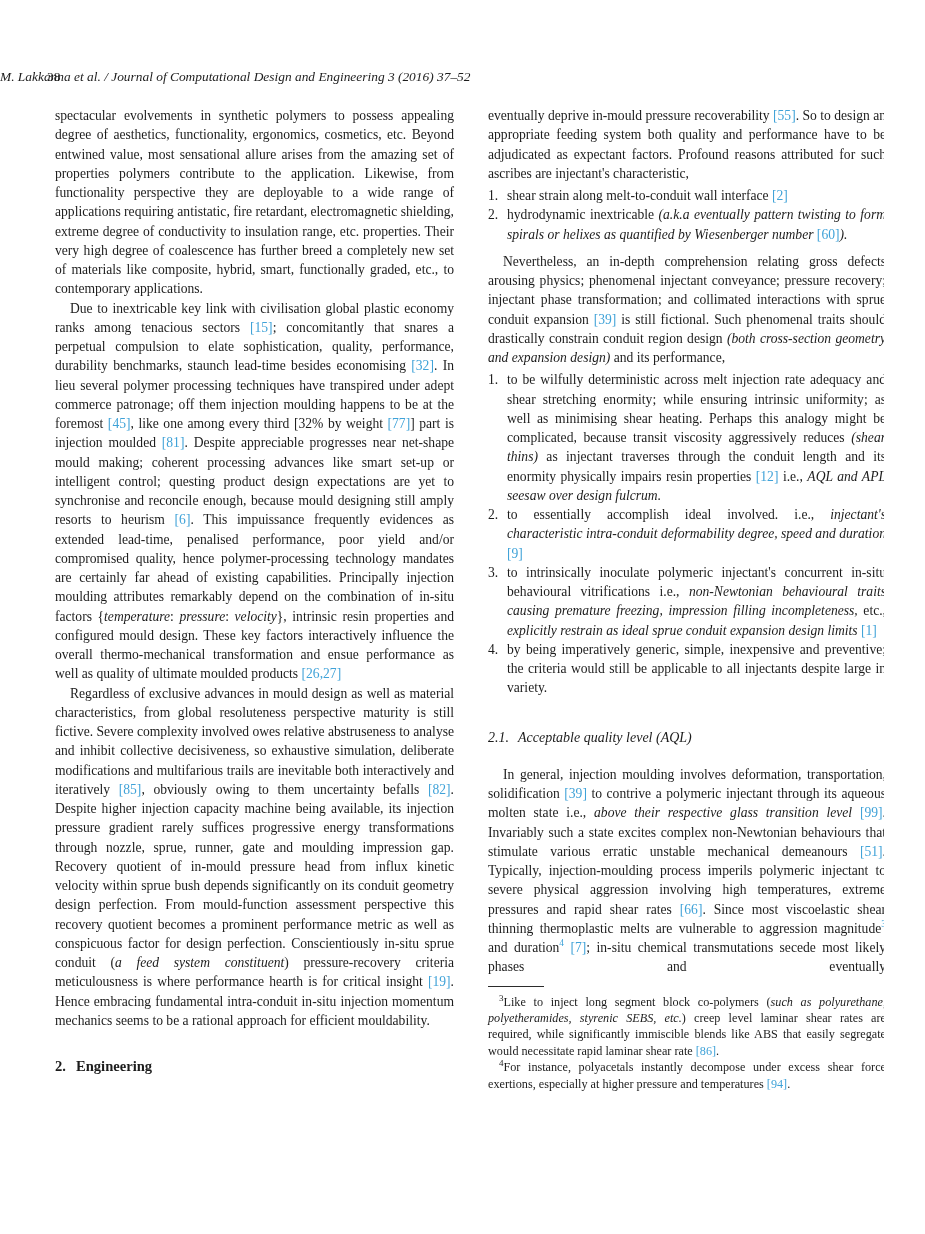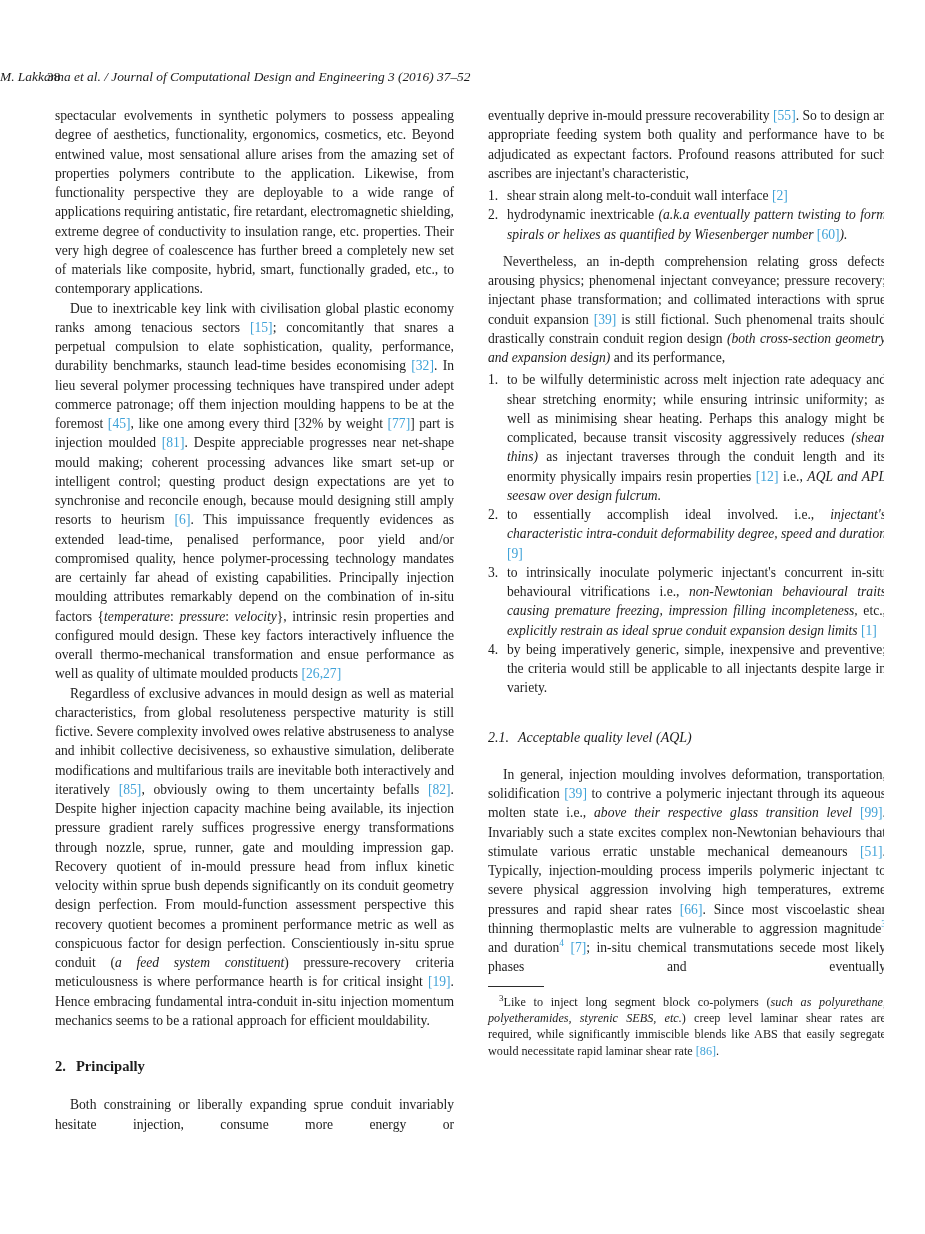--- a/index.html
+++ b/index.html
@@ -53,22 +53,21 @@
 <div class="page">
   <div class="header">
     <span class="pageno">38</span>
     <span class="running">M. Lakkanna et al. / Journal of Computational Design and Engineering 3 (2016) 37–52</span>
   </div>
 
   <div class="col col-left">
       <p class="para"><span>spectacular evolvements in synthetic polymers to possess appealing degree of aesthetics, functionality, ergonomics, cosmetics, etc. Beyond entwined value, most sensational allure arises from the amazing set of properties polymers contribute to the application. Likewise, from functionality perspective they are deployable to a wide range of applications requiring antistatic, fire retardant, electromagnetic shielding, extreme degree of conductivity to insulation range, etc. properties. Their very high degree of coalescence has further breed a completely new set of materials like composite, hybrid, smart, functionally graded, etc., to contemporary applications.</span></p>
       <p class="para ind"><span>Due to inextricable key link with civilisation global plastic economy ranks among tenacious sectors </span><a class="cite">[15]</a><span>; concomitantly that snares a perpetual compulsion to elate sophistication, quality, performance, durability benchmarks, staunch lead-time besides economising </span><a class="cite">[32]</a><span>. In lieu several polymer processing techniques have transpired under adept commerce patronage; off them injection moulding happens to be at the foremost </span><a class="cite">[45]</a><span>, like one among every third [32% by weight </span><a class="cite">[77]</a><span>] part is injection moulded </span><a class="cite">[81]</a><span>. Despite appreciable progresses near net-shape mould making; coherent processing advances like smart set-up or intelligent control; questing product design expectations are yet to synchronise and reconcile enough, because mould designing still amply resorts to heurism </span><a class="cite">[6]</a><span>. This impuissance frequently evidences as extended lead-time, penalised performance, poor yield and/or compromised quality, hence polymer-processing technology mandates are certainly far ahead of existing capabilities. Principally injection moulding attributes remarkably depend on the combination of in-situ factors {</span><span class="it">temperature</span><span>: </span><span class="it">pressure</span><span>: </span><span class="it">velocity</span><span>}, intrinsic resin properties and configured mould design. These key factors interactively influence the overall thermo-mechanical transformation and ensue performance as well as quality of ultimate moulded products </span><a class="cite">[26,27]</a></p>
       <p class="para ind"><span>Regardless of exclusive advances in mould design as well as material characteristics, from global resoluteness perspective maturity is still fictive. Severe complexity involved owes relative abstruseness to analyse and inhibit collective decisiveness, so exhaustive simulation, deliberate modifications and multifarious trails are inevitable both interactively and iteratively </span><a class="cite">[85]</a><span>, obviously owing to them uncertainty befalls </span><a class="cite">[82]</a><span>. Despite higher injection capacity machine being available, its injection pressure gradient rarely suffices progressive energy transformations through nozzle, sprue, runner, gate and moulding impression gap. Recovery quotient of in-mould pressure head from influx kinetic velocity within sprue bush depends significantly on its conduit geometry design perfection. From mould-function assessment perspective this recovery quotient becomes a prominent performance metric as well as conspicuous factor for design perfection. Conscientiously in-situ sprue conduit (</span><span class="it">a feed system constituent</span><span>) pressure-recovery criteria meticulousness is where performance hearth is for critical insight </span><a class="cite">[19]</a><span>. Hence embracing fundamental intra-conduit in-situ injection momentum mechanics seems to be a rational approach for efficient mouldability.</span></p>
-      <h2 class="sect"><span class="hnum">2.</span><span>Principally</span></h2>
-      <p class="para ind cont"><span>Both constraining or liberally expanding sprue conduit invariably hesitate injection, consume more energy or</span></p>
+      <h2 class="sect"><span class="hnum">2.</span><span>Engineering</span></h2>
     </div>
 
   <div class="col col-right">
     <div>
         <p class="para"><span>eventually deprive in-mould pressure recoverability </span><a class="cite">[55]</a><span>. So to design an appropriate feeding system both quality and performance have to be adjudicated as expectant factors. Profound reasons attributed for such ascribes are injectant's characteristic,</span></p>
         <div class="olist">
           <div class="oli">
             <span class="num">1.</span>
             <div class="obody"><span>shear strain along melt-to-conduit wall interface </span><a class="cite">[2]</a></div>
           </div>
@@ -95,15 +94,16 @@
             <span class="num">4.</span>
             <div class="obody"><span>by being imperatively generic, simple, inexpensive and preventive; the criteria would still be applicable to all injectants despite large in variety.</span></div>
           </div>
         </div>
         <h3 class="subsect"><span class="hnum">2.1.</span><span>Acceptable quality level (AQL)</span></h3>
         <p class="para ind cont"><span>In general, injection moulding involves deformation, transportation, solidification </span><a class="cite">[39]</a><span> to contrive a polymeric injectant through its aqueous molten state i.e., </span><span class="it">above their respective glass transition level </span><a class="cite">[99]</a><span>. Invariably such a state excites complex non-Newtonian behaviours that stimulate various erratic unstable mechanical demeanours </span><a class="cite">[51]</a><span>. Typically, injection-moulding process imperils polymeric injectant to severe physical aggression involving high temperatures, extreme pressures and rapid shear rates </span><a class="cite">[66]</a><span>. Since most viscoelastic shear thinning thermoplastic melts are vulnerable to aggression magnitude</span><sup class="supcite">3</sup><span> and duration</span><sup class="supcite">4</sup><span> </span><a class="cite">[7]</a><span>; in-situ chemical transmutations secede most likely phases and eventually</span></p>
       </div>
     <div class="footnotes">
       <div class="fnrule"></div>
     <p class="fn"><sup class="fnmark">3</sup><span>Like to inject long segment block co-polymers (</span><span class="it">such as polyurethane, polyetheramides, styrenic SEBS, etc.</span><span>) creep level laminar shear rates are required, while significantly immiscible blends like ABS that easily segregate would necessitate rapid laminar shear rate </span><a class="cite">[86]</a><span>.</span></p>
+        <p class="fn"><sup class="fnmark">4</sup><span>For instance, polyacetals instantly decompose under excess shear force exertions, especially at higher pressure and temperatures </span><a class="cite">[94]</a><span>.</span></p>
       </div>
   </div>
 </div>
 
 </body></html>

